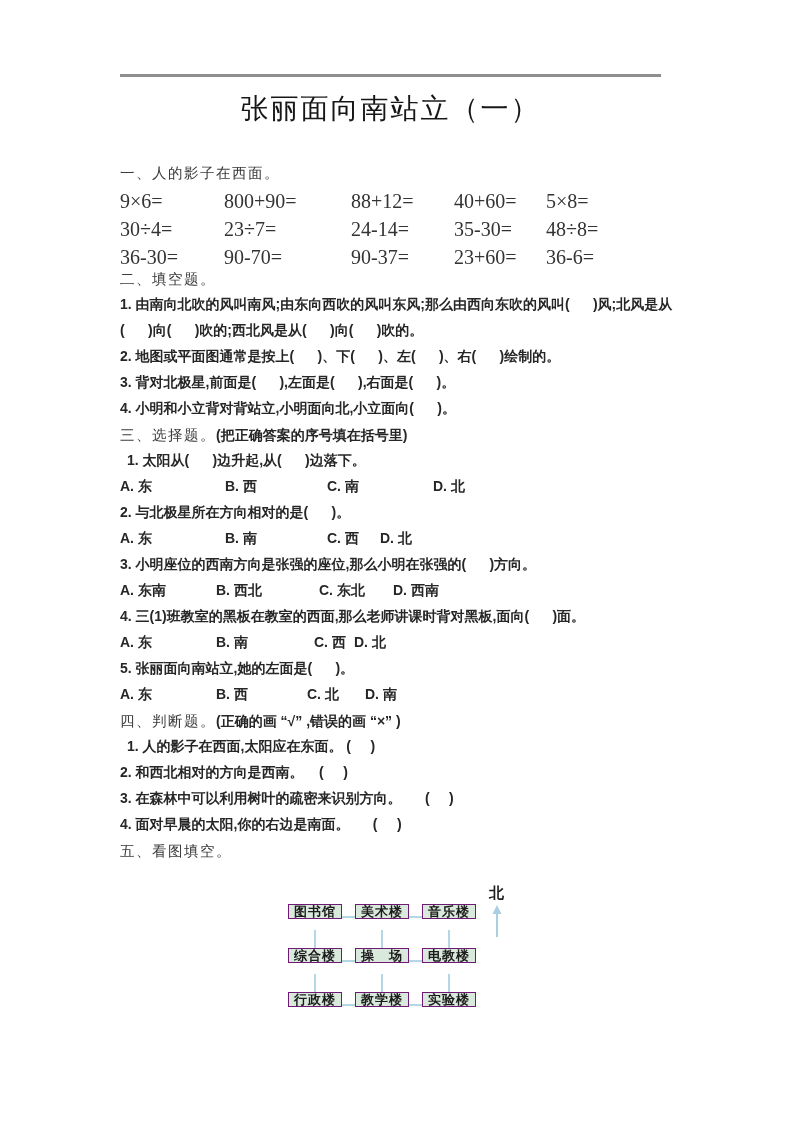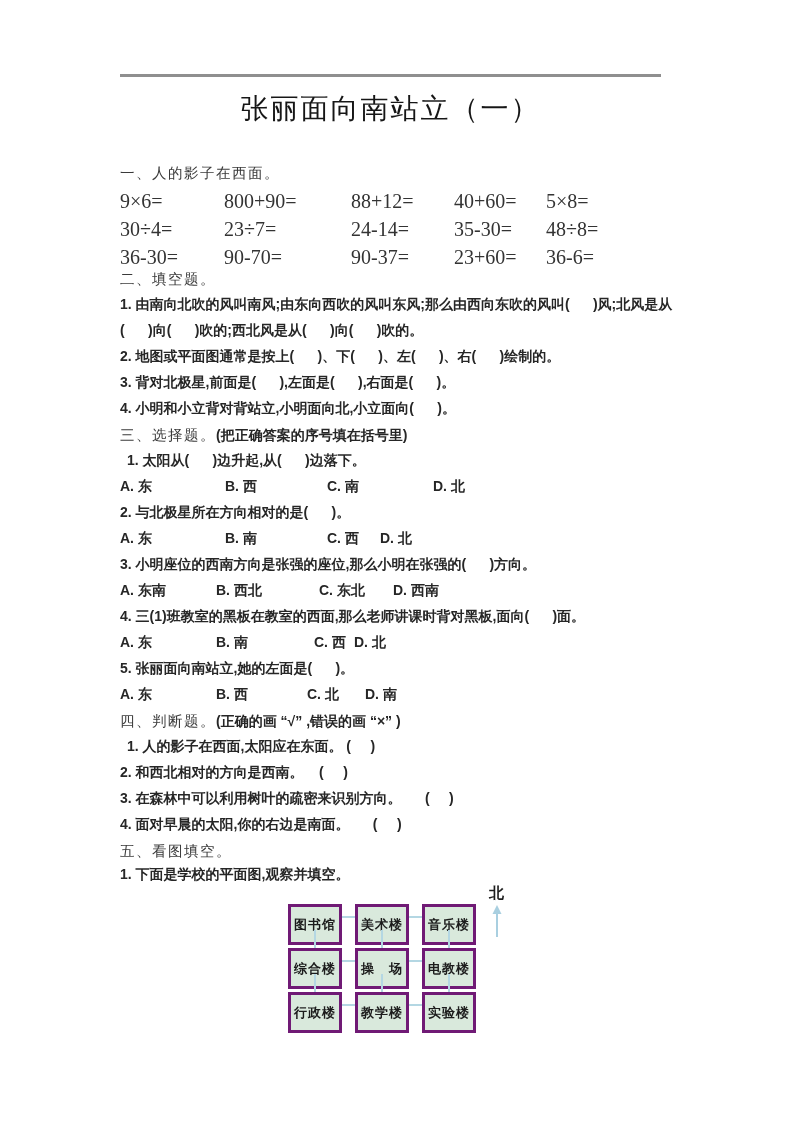--- a/index.html
+++ b/index.html
@@ -19,21 +19,21 @@
   .opts{position:absolute;left:120px;height:20px;width:560px;}
   .opts span{position:absolute;top:0;white-space:pre;font-family:"Liberation Sans", sans-serif;
              font-size:14px;font-weight:600;color:#262626;}
   .opts .a{left:0;}
   .oq1 .b{left:105px;} .oq1 .c{left:207px;text-align:center;} .oq1 .d{left:313px;}
   .oq2 .b{left:105px;} .oq2 .c{left:207px;} .oq2 .d{left:260px;}
   .oq3 .b{left:96px;}  .oq3 .c{left:199px;} .oq3 .d{left:273px;}
   .oq4 .b{left:96px;}  .oq4 .c{left:194px;} .oq4 .d{left:234px;}
   .oq5 .b{left:96px;}  .oq5 .c{left:187px;} .oq5 .d{left:245px;}
   
-  .mbox{position:absolute;width:54px;height:41px;background:#d9e9dc;border:3px solid #701a75;
+  .mbox{position:absolute;width:54px;height:15px;background:#d9e9dc;border:1px solid #701a75;
         display:flex;align-items:center;justify-content:center;
         font-family:"Liberation Serif", serif;font-size:13px;font-weight:700;color:#1c1c1c;
         letter-spacing:1px;white-space:pre;box-sizing:border-box;}
   .hline{position:absolute;height:2px;background:#b4d7e3;}
   .vline{position:absolute;width:2px;background:#b4d7e3;}
   .north{position:absolute;font-family:"Liberation Serif", serif;font-size:15px;font-weight:700;color:#1c1c1c;}
 </style>
 </head>
 <body>
 
@@ -114,21 +114,20 @@
     <span class="d">D. 南</span>
   </div>
 
   <div class="abs" style="left:120px;top:712px;"><span class="shead">四、判断题。</span><span class="snote">(正确的画 “√” ,错误的画 “×” )</span></div>
   <div class="abs qt" style="left:127px;top:738px;">1. 人的影子在西面,太阳应在东面。 (     )</div>
   <div class="abs qt" style="left:120px;top:764px;">2. 和西北相对的方向是西南。    (     )</div>
   <div class="abs qt" style="left:120px;top:790px;">3. 在森林中可以利用树叶的疏密来识别方向。      (     )</div>
   <div class="abs qt" style="left:120px;top:816px;">4. 面对早晨的太阳,你的右边是南面。      (     )</div>
 
   <div class="abs shead" style="left:120px;top:842px;">五、看图填空。</div>
-  <div class="abs qt" style="left:120px;top:866px;">1. 下面是学校的平面图,观察并填空。</div>
 
   <div>
 
     <div class="mbox" style="left:288px;top:904px;">图书馆</div>
     <div class="mbox" style="left:355px;top:904px;">美术楼</div>
     <div class="mbox" style="left:422px;top:904px;">音乐楼</div>
 
     <div class="mbox" style="left:288px;top:948px;">综合楼</div>
     <div class="mbox" style="left:355px;top:948px;">操　场</div>
     <div class="mbox" style="left:422px;top:948px;">电教楼</div>

